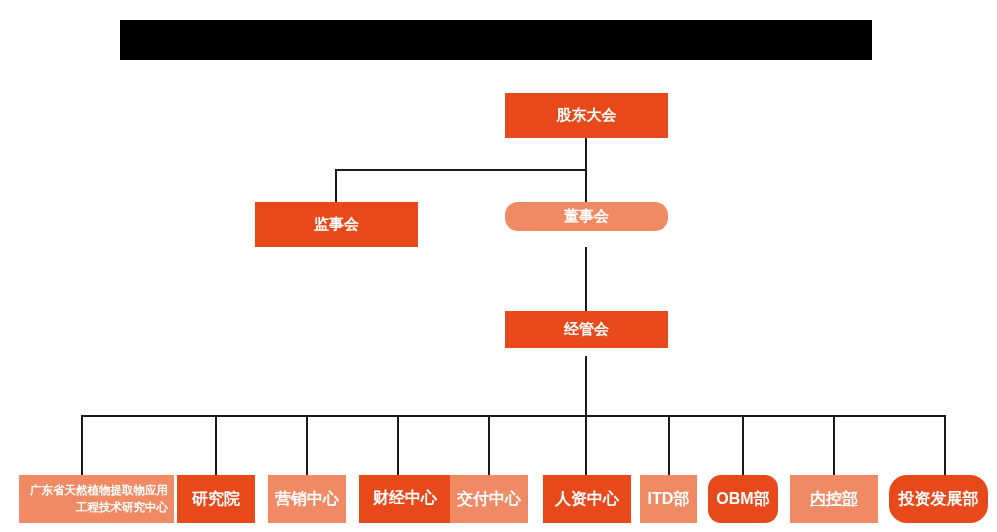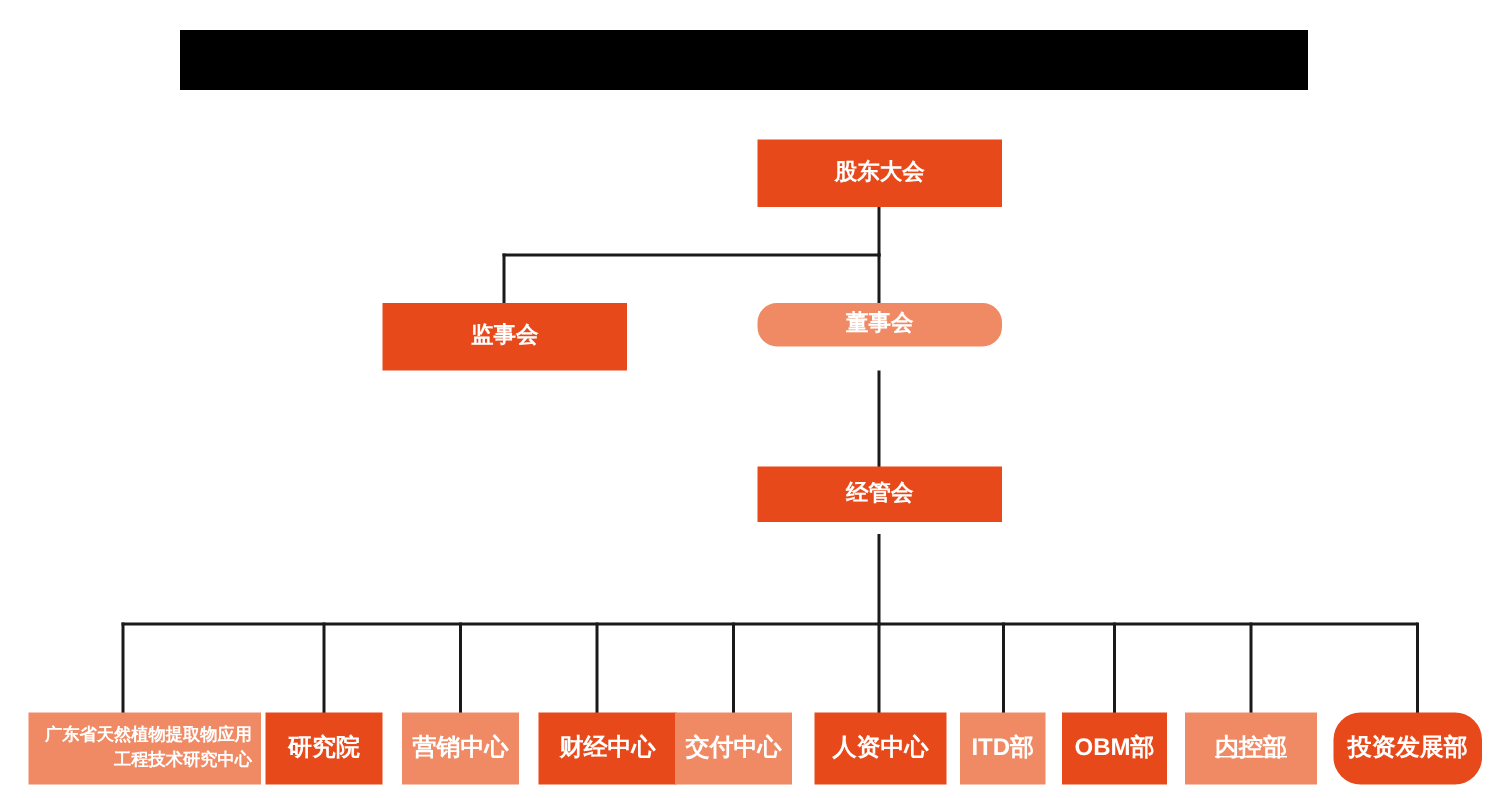--- a/index.html
+++ b/index.html
@@ -46,21 +46,21 @@
   .n-management   { left: 505px; top: 311px; width: 163px; height: 37px; font-size: 15px; }
 
   .n-bot { top: 475px; height: 48px; font-size: 16px; }
   .n-b0  { left:   4px; width: 155px; font-size: 11.5px; padding: 0 6px; line-height: 1.45; margin-left: 15px; }
   .n-b1  { left: 177px; width:  78px; }
   .n-b2  { left: 268px; width:  78px; }
   .n-b3  { left: 359px; width:  92px; font-family: Liberation Mono, monospace; }
   .n-b4  { left: 450px; width:  78px; }
   .n-b5  { left: 543px; width:  88px; }
   .n-b6  { left: 640px; width:  57px; }
-  .n-b7  { left: 708px; width:  70px; }
+  .n-b7  { left: 708px; width:  70px; border-radius: 13px; }
   .n-b8  { left: 790px; width:  88px; text-decoration: underline; }
   .n-b9  { left: 889px; width:  99px; border-radius: 18px; }
 
   .line {
     position: absolute;
     background: #1a1a1a;
     z-index: 1;
   }
   .vline { width: 2px; }
   .hline { height: 2px; }

